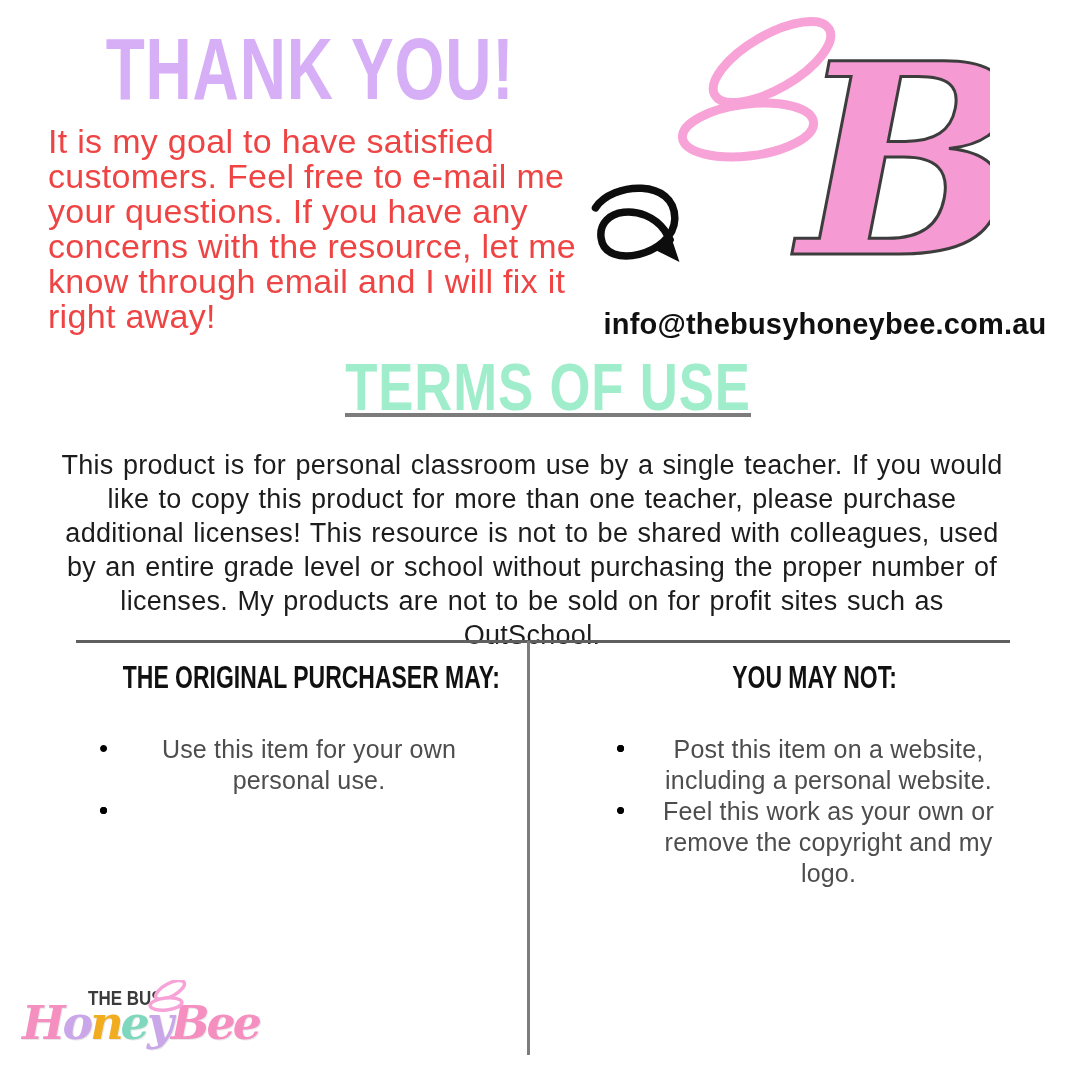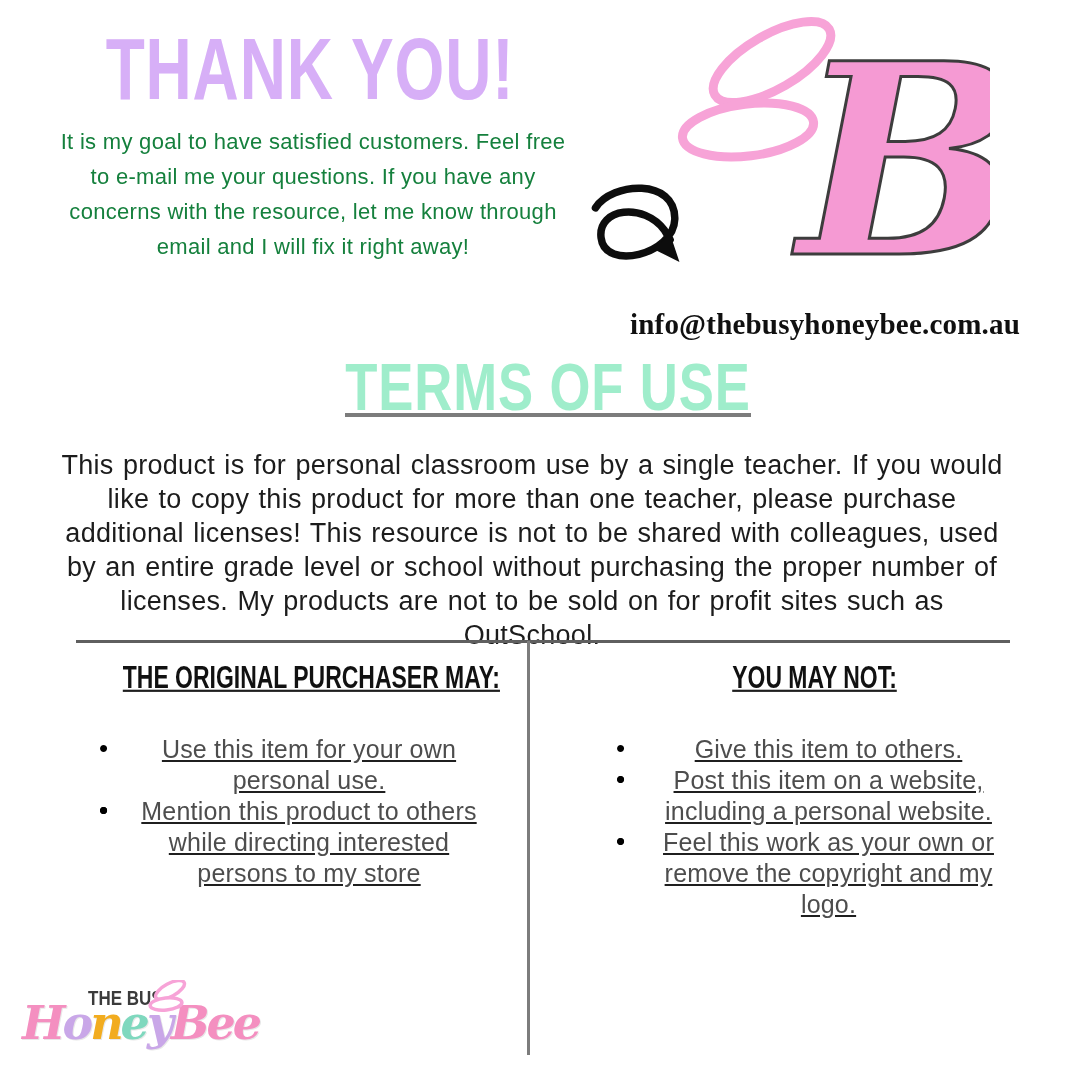--- a/index.html
+++ b/index.html
@@ -17,24 +17,24 @@
     position: absolute; left: 40px; top: 18px; width: 540px;
     text-align: center;
     font-size: 78px; font-weight: 800; letter-spacing: 1px;
     color: #D7AFF7;
     transform: scale(0.82, 1.12);
     transform-origin: center top;
     white-space: nowrap;
   }
   .intro {
     position: absolute; left: 48px; top: 124px; width: 530px;
-    text-align: center;
-    font-size: 22px; line-height: 35px;
+    text-align: left;
+    font-size: 34px; line-height: 35px;
     letter-spacing: 0.3px;
-    color: #15803d;
+    color: #ef4444;
   }
 
   
   .arrow-doodle {
     position: absolute; left: 588px; top: 178px;
     width: 112px; height: 102px;
   }
 
   
   .logo-b {
@@ -46,21 +46,20 @@
     font-family: "DejaVu Serif", serif;
     font-style: italic; font-weight: bold;
   }
 
   .email {
     position: absolute; left: 595px; top: 308px; width: 460px;
     text-align: center;
     font-size: 29px; font-weight: 700;
     letter-spacing: 0.2px;
     color: #101010;
-    font-family: Liberation Serif, serif;
   }
 
   
   .terms-title {
     position: absolute; left: 288px; top: 348px; width: 520px;
     text-align: center;
     font-size: 62px; font-weight: 800; letter-spacing: 1px;
     color: #9FEDCB;
     transform: scale(0.85, 1.08);
     transform-origin: center top;
@@ -82,21 +81,21 @@
   .divider-h {
     position: absolute; left: 76px; top: 640px;
     width: 934px; height: 3px; background: #5f5f5f;
   }
   .divider-v {
     position: absolute; left: 527px; top: 641px;
     width: 3px; height: 414px; background: #7c7c7c;
   }
 
   
-  .col { position: absolute; top: 660px; text-decoration: underline; }
+  .col { position: absolute; top: 660px; }
   .col-left  { left: 85px;  width: 420px; }
   .col-right { left: 602px; width: 425px; }
   .col-heading {
     text-align: center;
     font-size: 28px; font-weight: 800; letter-spacing: 0px;
     color: #111111;
     transform: scale(0.82, 1.1);
     transform-origin: center top;
     white-space: nowrap;
   }
@@ -180,31 +179,29 @@
       <span>Use this item for your own personal use.</span>
     </li>
       <li>
       <span class="bullet">•</span>
     </li>
       <li>
       <span class="bullet">•</span>
     </li>
       <li>
       <span class="bullet">•</span>
-      <span>Mention this product to others while directing interested persons to my store</span>
     </li>
     </ul>
 </div>
 
 <div class="col col-right">
   <div class="col-heading">YOU MAY NOT:</div>
   <ul>
       <li>
       <span class="bullet">•</span>
-      <span>Give this item to others.</span>
     </li>
       <li>
       <span class="bullet">•</span>
     </li>
       <li>
       <span class="bullet">•</span>
       <span>Post this item on a website, including a personal website.</span>
     </li>
       <li>
       <span class="bullet">•</span>

